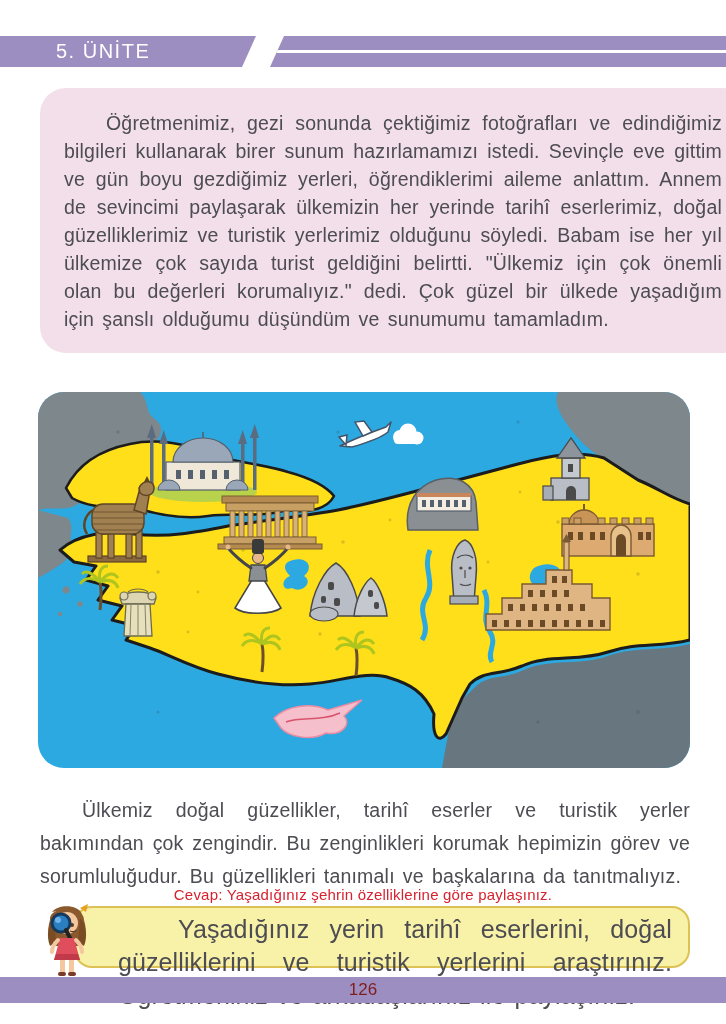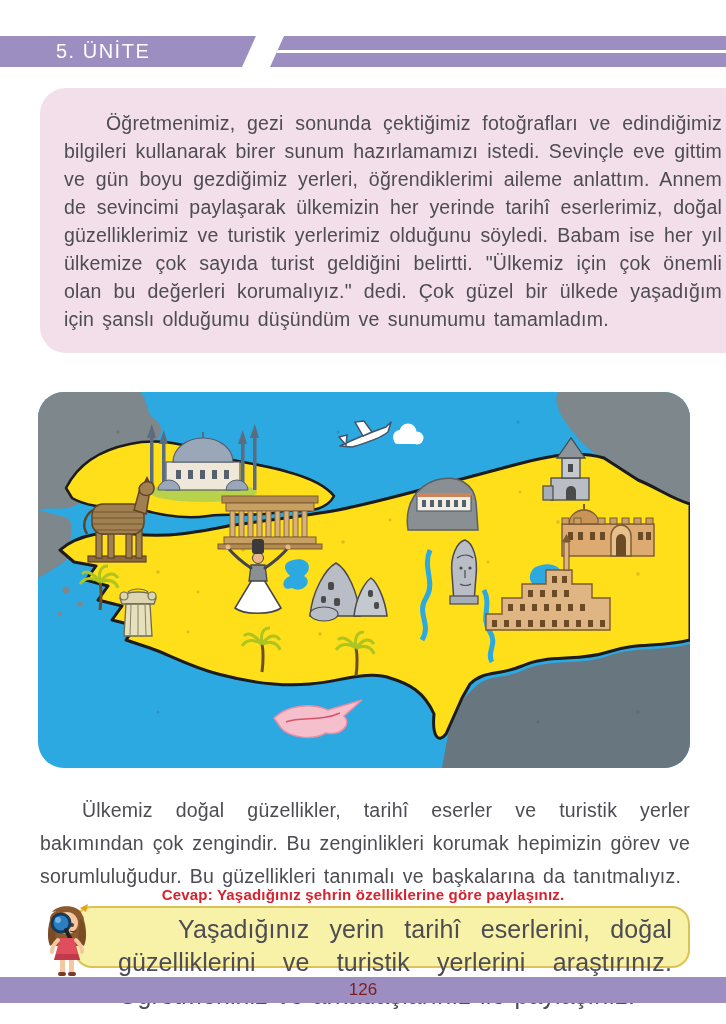--- a/index.html
+++ b/index.html
@@ -25,21 +25,21 @@
   .mapbox{position:absolute;left:38px;top:392px;width:652px;height:376px;}
   .mapbox svg{display:block;}
 
   
   .para2{position:absolute;left:40px;top:794px;width:650px;}
   .para2 p{margin:0;font-size:19.5px;line-height:33px;text-align:justify;text-indent:42px;
            letter-spacing:.2px;word-spacing:2.5px;color:#4c4c52;}
 
   
   .answer{position:absolute;left:0;top:886px;width:726px;text-align:center;
-          font-size:15px;font-weight:bold;color:#d6222e;letter-spacing:.2px;}
+          font-size:15px;font-weight:normal;color:#d6222e;letter-spacing:.2px;}
 
   
   .activity{position:absolute;left:74px;top:906px;width:616px;height:62px;background:#f8f1a8;
             border:2px solid #dcc254;border-radius:18px;box-sizing:border-box;
             padding:5px 16px 0 42px;}
   .activity p{margin:0;font-size:25px;line-height:33px;text-align:justify;text-indent:60px;
               letter-spacing:.1px;word-spacing:2px;color:#4c4c52;}
   .girl{position:absolute;left:30px;top:896px;width:74px;height:84px;z-index:3;}
 
   

